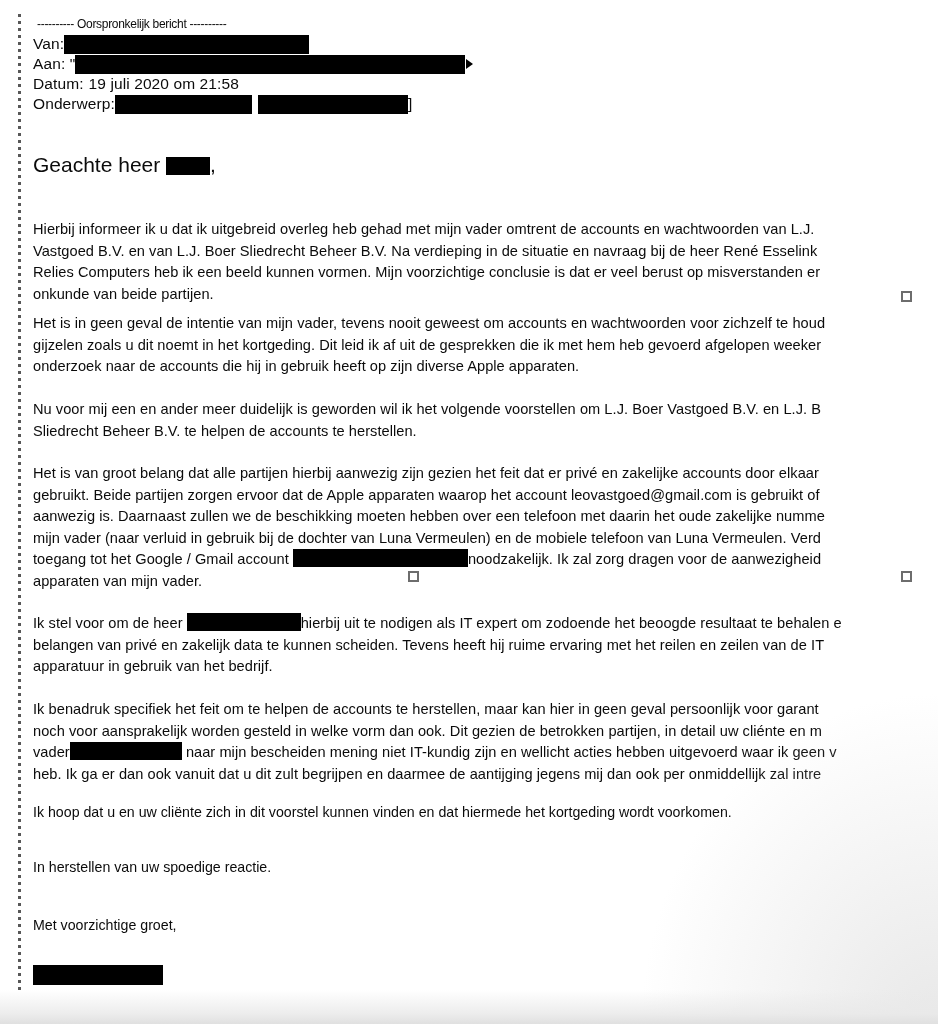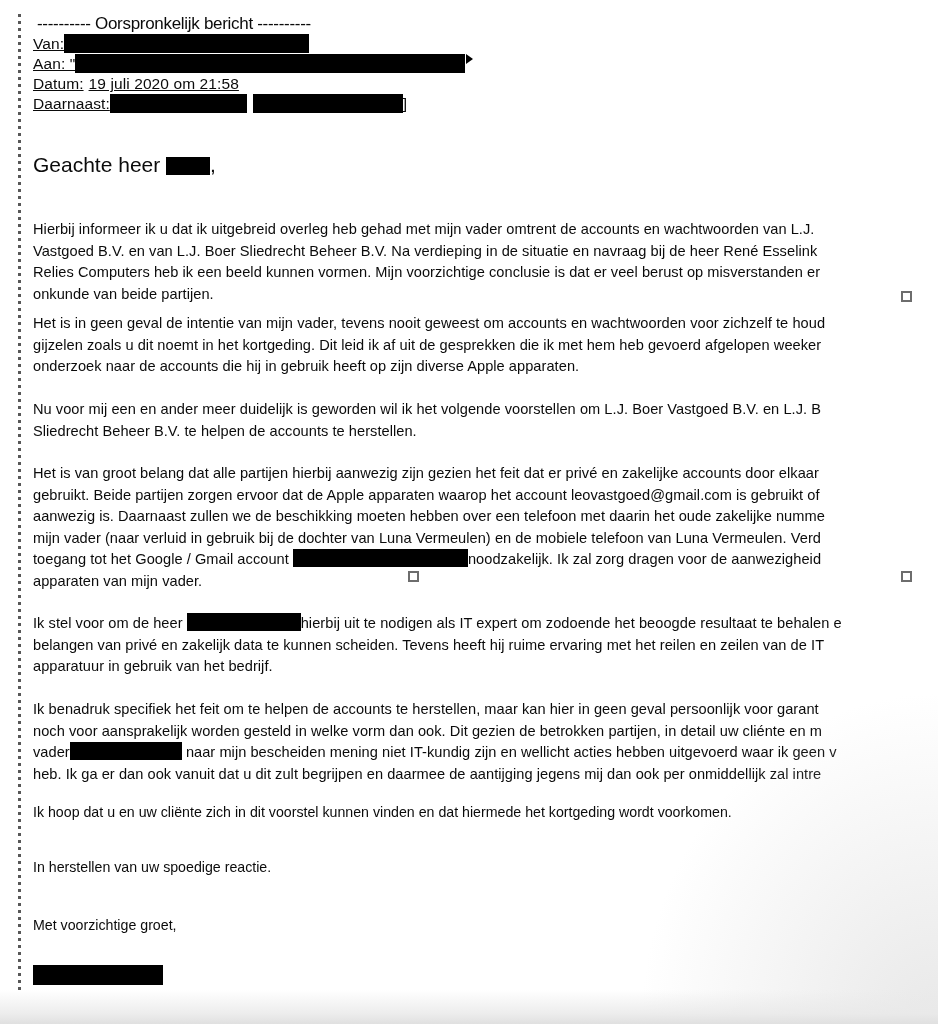--- a/index.html
+++ b/index.html
@@ -67,30 +67,29 @@
     position: absolute;
     top: 14px;
     left: 0;
     width: 905px;
     font-size: 15.5px;
     line-height: 20px;
     letter-spacing: 0.1px;
   }
   .hdr-sep {
     white-space: nowrap;
-    font-size: 17px;
+    font-size: 12px;
     letter-spacing: -0.3px;
     padding-left: 4px;
   }
   .hdr-row {
     display: flex;
-    align-items: flex-start;
+    align-items: center;
     white-space: nowrap;
     height: 20px;
-    text-decoration: underline;
   }
   .hdr-label { flex: 0 0 auto; }
   .hdr-after { flex: 0 0 auto; }
 
   
   .redact {
     display: inline-block;
     background: #000000;
     vertical-align: middle;
     border-radius: 0;
@@ -188,21 +187,21 @@
       </div>
 
 
       <div class="hdr-row">
         <span class="hdr-label">Datum:</span>
         <span style="width:5px;"></span>
         <span>19 juli 2020 om 21:58</span>
       </div>
 
       <div class="hdr-row">
-        <span class="hdr-label">Daarnaast:</span>
+        <span class="hdr-label">Onderwerp:</span>
         <span class="redact" id="redact-onderwerp" style="height: 19px; width: 137px;"></span>
         <span style="width:6px;"></span>
         <span class="redact" id="redact-subject-tail" style="height: 19px; width: 150px;"></span>
         <span>]</span>
       </div>
     </div>
 
     <div class="greeting">
       <span>Geachte heer</span>
       <span class="redact-inline" id="redact-greeting" style="height: 18px; width: 44px;"></span><span>,</span>

